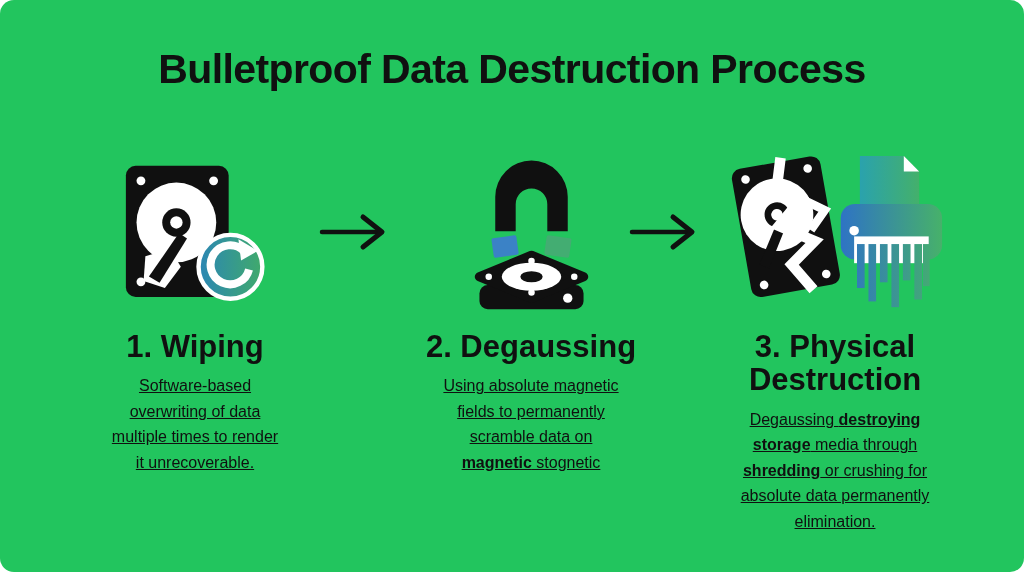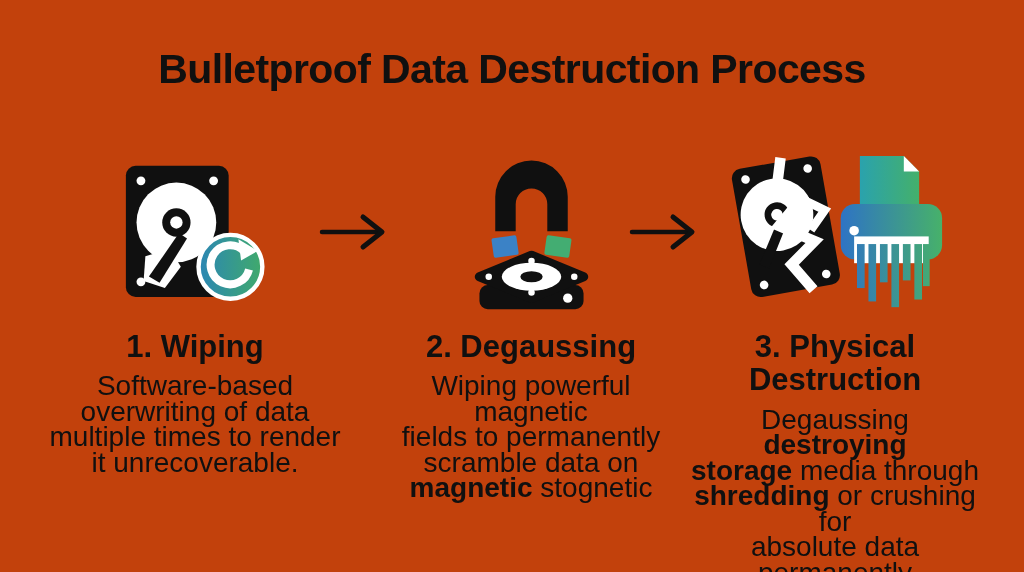--- a/index.html
+++ b/index.html
@@ -1,33 +1,33 @@
 <!DOCTYPE html>
 <html><head>
 <meta charset="utf-8">
 <style>
   html,body{margin:0;padding:0;background:#fff;}
   body{width:1024px;height:572px;overflow:hidden;
        font-family:"Liberation Sans",sans-serif;color:#101010;}
-  .canvas{position:relative;width:1024px;height:572px;background:#c2410c;}
+  .canvas{position:relative;width:1024px;height:572px;background:#22c55e;border-radius:14px;}
 
   .title{position:absolute;top:46px;left:0;width:100%;margin:0;
          text-align:center;font-size:41px;font-weight:700;letter-spacing:-0.6px;}
 
   .step{position:absolute;top:140px;text-align:center;}
   .s1{left:40px;width:310px;}
   .s2{left:381px;width:300px;}
   .s3{left:683px;width:304px;}
 
   .iconbox{height:188px;display:flex;align-items:center;justify-content:center;}
 
   .stephead{font-size:31px;font-weight:700;margin:2px 0 10px;line-height:1.08;}
   .s3 .stephead{max-width:235px;margin-left:auto;margin-right:auto;}
 
-  .desc{font-size:28px;line-height:25.5px;margin:8px;font-weight:400;}
+  .desc{font-size:16px;line-height:25.5px;margin:8px;font-weight:400;text-decoration:underline;}
   .desc .b{font-weight:700;}
 
   .arrow{position:absolute;top:210px;width:80px;height:44px;}
   .a1{left:316px;}
   .a2{left:626px;}
 </style>
 </head>
 <body>
 
 <div class="canvas">
@@ -88,21 +88,21 @@
           <ellipse cx="65" cy="131" rx="32" ry="15" fill="#fff"></ellipse>
           <ellipse cx="65" cy="131" rx="12" ry="6" fill="#101010"></ellipse>
           <circle cx="65" cy="114" r="3.5" fill="#fff"></circle>
           <circle cx="111" cy="131" r="3.5" fill="#fff"></circle>
           <circle cx="65" cy="148" r="3.5" fill="#fff"></circle>
           <circle cx="19" cy="131" r="3.5" fill="#fff"></circle>
         </g>
       </svg>
     </div>
     <h2 class="stephead">2. Degaussing</h2>
-    <p class="desc"><span>Wiping powerful magnetic</span><br><span>fields to permanently</span><br><span>scramble data on</span><br><span class="b">magnetic</span><span> stognetic</span><br></p>
+    <p class="desc"><span>Using absolute magnetic</span><br><span>fields to permanently</span><br><span>scramble data on</span><br><span class="b">magnetic</span><span> stognetic</span><br></p>
   </div>
 
   <div class="arrow a2">
     <svg width="80" height="44" viewBox="0 0 80 44">
       <line x1="6" y1="22" x2="60" y2="22" stroke="#101010" stroke-width="4.5" stroke-linecap="round"></line>
       <polyline points="47,7 66,22 47,37" fill="none" stroke="#101010" stroke-width="5" stroke-linecap="round" stroke-linejoin="round"></polyline>
     </svg>
   </div>
 
   <div class="step s3">

